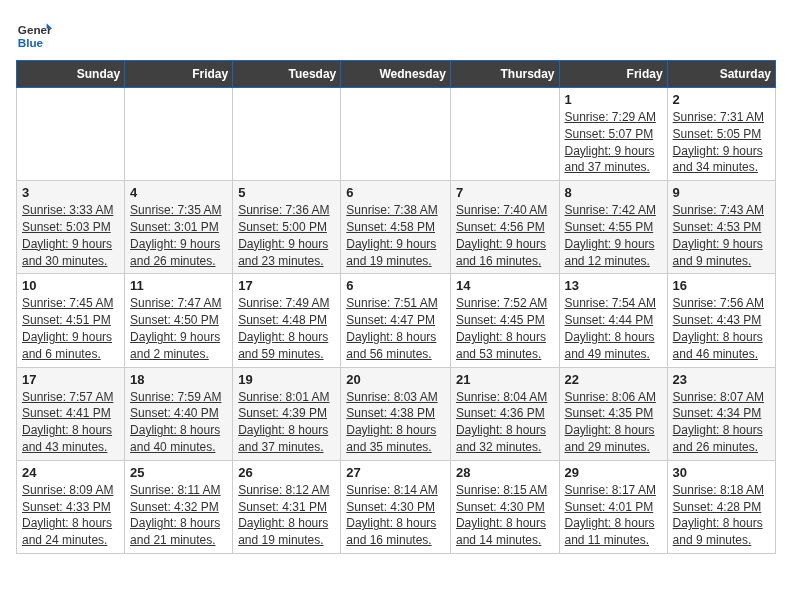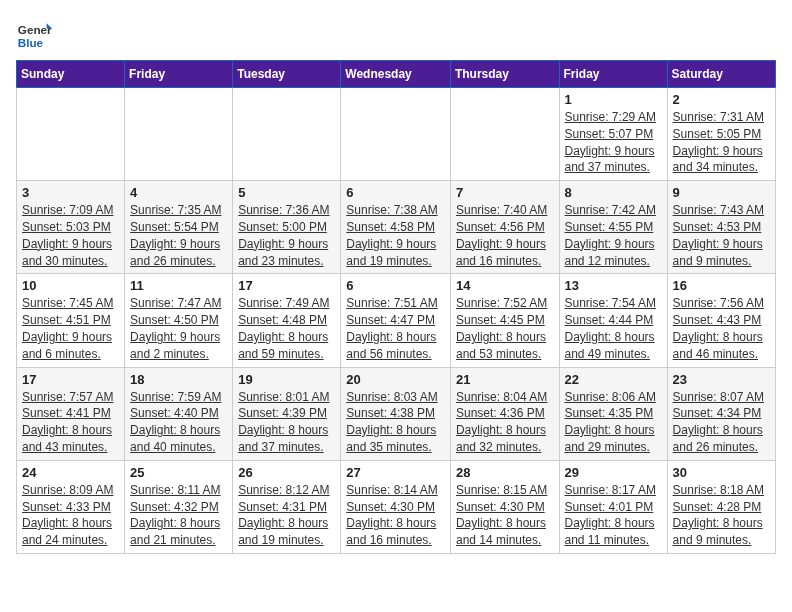--- a/index.html
+++ b/index.html
@@ -45,24 +45,24 @@
       color: #333;
       margin-top: 2px;
     }
     .calendar {
       width: 100%;
       border-collapse: collapse;
       margin-top: 8px;
       font-size: 11px;
     }
     .calendar thead tr th {
-      background: #4c1d95;
+      background: #404040;
       color: #fff;
       padding: 6px 4px;
-      text-align: left;
+      text-align: right;
       font-weight: bold;
       font-size: 12px;
       border: 1px solid #1565c0;
     }
     .calendar tbody tr td {
       border: 1px solid #ccc;
       vertical-align: top;
       padding: 4px 5px;
       min-height: 80px;
       height: 80px;
@@ -136,28 +136,28 @@
         <td>
           <span class="day-num">2</span>
           <div class="day-info">Sunrise: 7:31 AM
 Sunset: 5:05 PM
 Daylight: 9 hours and 34 minutes.</div>
         </td>
       </tr>
       <tr>
         <td>
           <span class="day-num">3</span>
-          <div class="day-info">Sunrise: 7:09 AM
+          <div class="day-info">Sunrise: 3:33 AM
 Sunset: 5:03 PM
 Daylight: 9 hours and 30 minutes.</div>
         </td>
         <td>
           <span class="day-num">4</span>
           <div class="day-info">Sunrise: 7:35 AM
-Sunset: 5:54 PM
+Sunset: 3:01 PM
 Daylight: 9 hours and 26 minutes.</div>
         </td>
         <td>
           <span class="day-num">5</span>
           <div class="day-info">Sunrise: 7:36 AM
 Sunset: 5:00 PM
 Daylight: 9 hours and 23 minutes.</div>
         </td>
         <td>
           <span class="day-num">6</span>

